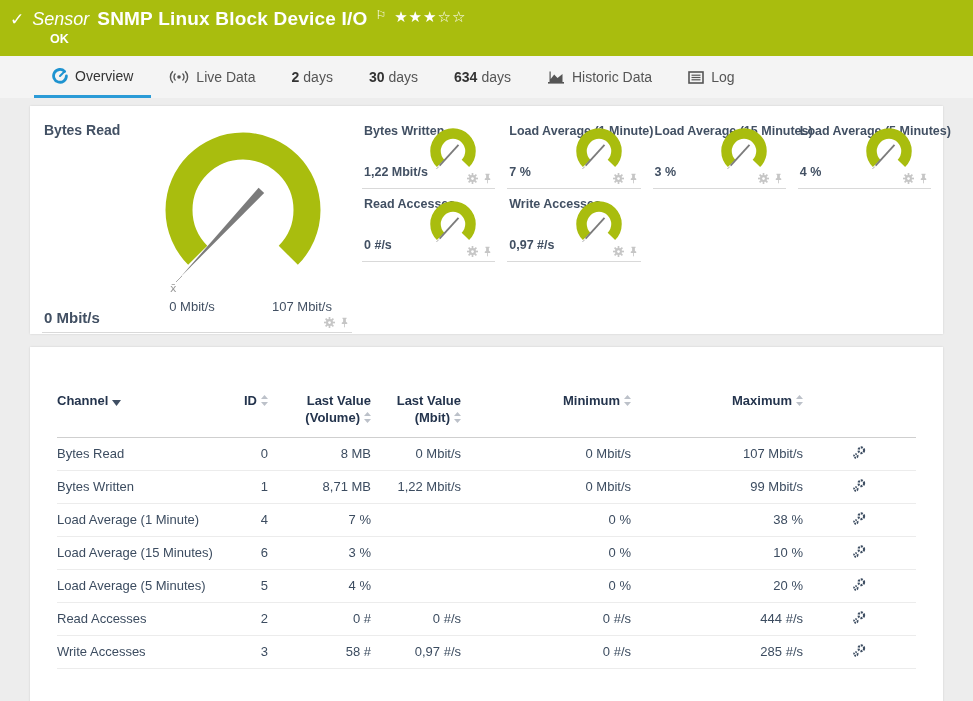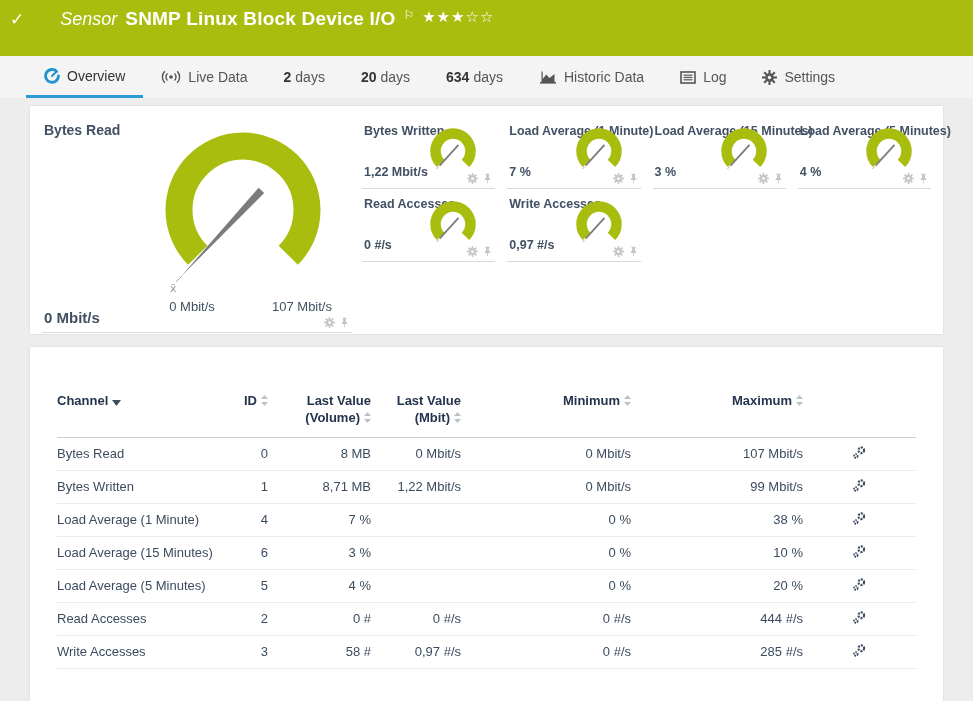--- a/index.html
+++ b/index.html
@@ -7,28 +7,28 @@
     --muted:#5f6b7a; --cellicon:#c6c6c6; --needle:#7b7b7b; --pagebg:#ededed;
   }
   *{box-sizing:border-box; margin:0; padding:0;}
   html,body{width:973px; height:701px; overflow:hidden;}
   body{font-family:"Liberation Sans","DejaVu Sans",sans-serif; background:var(--pagebg); color:var(--text);}
 
   
   .statusbar{height:56px; background:var(--green); color:#fff; padding:8px 12px 0 10px; position:relative;}
   .titleline{display:flex; align-items:baseline; gap:8px;}
   .check{font-weight:bold; font-size:17px;}
-  .sensorword{font-style:italic; font-size:18px; font-weight:400;margin-left:28px;}
+  .sensorword{font-style:italic; font-size:18px; font-weight:400;}
   .sensortitle{font-size:19px; font-weight:700; letter-spacing:.2px;text-align:right;}
   .flag{font-size:12px; vertical-align:super; position:relative; top:-6px;}
   .stars{font-size:15px; letter-spacing:1px; position:relative; top:-3px;}
   .statusline{font-size:12.5px; font-weight:700; margin:2px 0 0 40px;}
 
   
-  .tabstrip{height:42px; background:#f4f4f4; display:flex; align-items:stretch; padding-left:26px;}
+  .tabstrip{height:42px; background:#f4f4f4; display:flex; align-items:stretch; padding-left:34px;}
   .tab{display:flex; align-items:center; gap:7px; padding:0 18px; font-size:14px; color:#555; cursor:pointer; white-space:nowrap;}
   .tab .tnum{color:#333; font-weight:700; margin-right:-3px;}
   .tab.active{color:#333; border-bottom:3px solid var(--blue);}
   .tab .ticon{display:flex; align-items:center;}
 
   
   .panel{background:#fff; margin:0 30px; box-shadow:0 0 2px rgba(0,0,0,.12);}
   .panel.gauges{margin-top:8px; height:228px; padding:10px 12px; display:flex;}
   .panel.table{margin-top:13px; height:356px; padding:42px 27px 0 27px;}
 
@@ -73,20 +73,21 @@
 <body>
 
 <div class="statusbar">
   <div class="titleline">
     <span class="check">✓</span>
     <span class="sensorword">Sensor</span>
     <span class="sensortitle">SNMP Linux Block Device I/O</span>
     <span class="flag">⚐</span>
     <span class="stars"><span>★★★</span><span>☆☆</span></span>
   </div>
+  <div class="statusline">OK</div>
 </div>
 
 <div class="tabstrip" id="tabstrip">
     <div class="tab active">
       <span class="ticon">
         <svg width="16" height="16" viewBox="0 0 16 16">
           <path d="M12.6 3.4 A6.4 6.4 0 1 0 14.4 8" fill="none" stroke="#1e93d0" stroke-width="2.8" stroke-linecap="round"></path>
           <line x1="8" y1="8" x2="12.4" y2="3.6" stroke="#1e93d0" stroke-width="2" stroke-linecap="round"></line>
         </svg>
       </span>
@@ -104,21 +105,21 @@
           <circle cx="10" cy="7" r="1.8" fill="#555"></circle>
         </svg>
       </span>
       <span class="tlabel">Live Data</span>
     </div>
     <div class="tab">
       <b class="tnum">2</b>
       <span class="tlabel">days</span>
     </div>
     <div class="tab">
-      <b class="tnum">20</b>
+      <b class="tnum">30</b>
       <span class="tlabel">days</span>
     </div>
     <div class="tab">
       <b class="tnum">634</b>
       <span class="tlabel">days</span>
     </div>
     <div class="tab">
       <span class="ticon">
         <svg width="18" height="14" viewBox="0 0 18 14">
           <path d="M2.5 13V1.5h1.2V9l3.5-4.5 3.3 3.5L15.5 4v9z" fill="#555"></path>
@@ -132,35 +133,20 @@
         <svg width="16" height="13" viewBox="0 0 16 13">
           <rect x="1" y="1" width="14" height="11" fill="none" stroke="#555" stroke-width="1.6"></rect>
           <g stroke="#555" stroke-width="1.2">
             <line x1="3.5" y1="4.2" x2="12.5" y2="4.2"></line>
             <line x1="3.5" y1="6.5" x2="12.5" y2="6.5"></line>
             <line x1="3.5" y1="8.8" x2="12.5" y2="8.8"></line>
           </g>
         </svg>
       </span>
       <span class="tlabel">Log</span>
-    </div>
-    <div class="tab">
-      <span class="ticon">
-        <svg width="15" height="15" viewBox="0 0 16 16">
-          <g fill="#555">
-            <rect x="6.9" y="0" width="2.2" height="16"></rect>
-            <rect x="6.9" y="0" width="2.2" height="16" transform="rotate(45 8 8)"></rect>
-            <rect x="6.9" y="0" width="2.2" height="16" transform="rotate(90 8 8)"></rect>
-            <rect x="6.9" y="0" width="2.2" height="16" transform="rotate(135 8 8)"></rect>
-            <circle cx="8" cy="8" r="4.6"></circle>
-          </g>
-          <circle cx="8" cy="8" r="1.9" fill="#f4f4f4"></circle>
-        </svg>
-      </span>
-      <span class="tlabel">Settings</span>
     </div>
   </div>
 
 <div class="panel gauges">
   <div class="bigcell">
     <div class="gtitle">Bytes Read</div>
     <svg class="gauge" width="170" height="170" viewBox="0 0 170 170">
       <path class="arc" stroke-width="27" d="M 39.7 125.3 A 64 64 0 1 1 130.3 125.3"></path>
       <polygon class="needle" points="106.2,62.9 100.6,57.7 22.3,147.2"></polygon>
       <line class="avgtick" x1="24" y1="146" x2="18" y2="152" stroke-width="1"></line>

